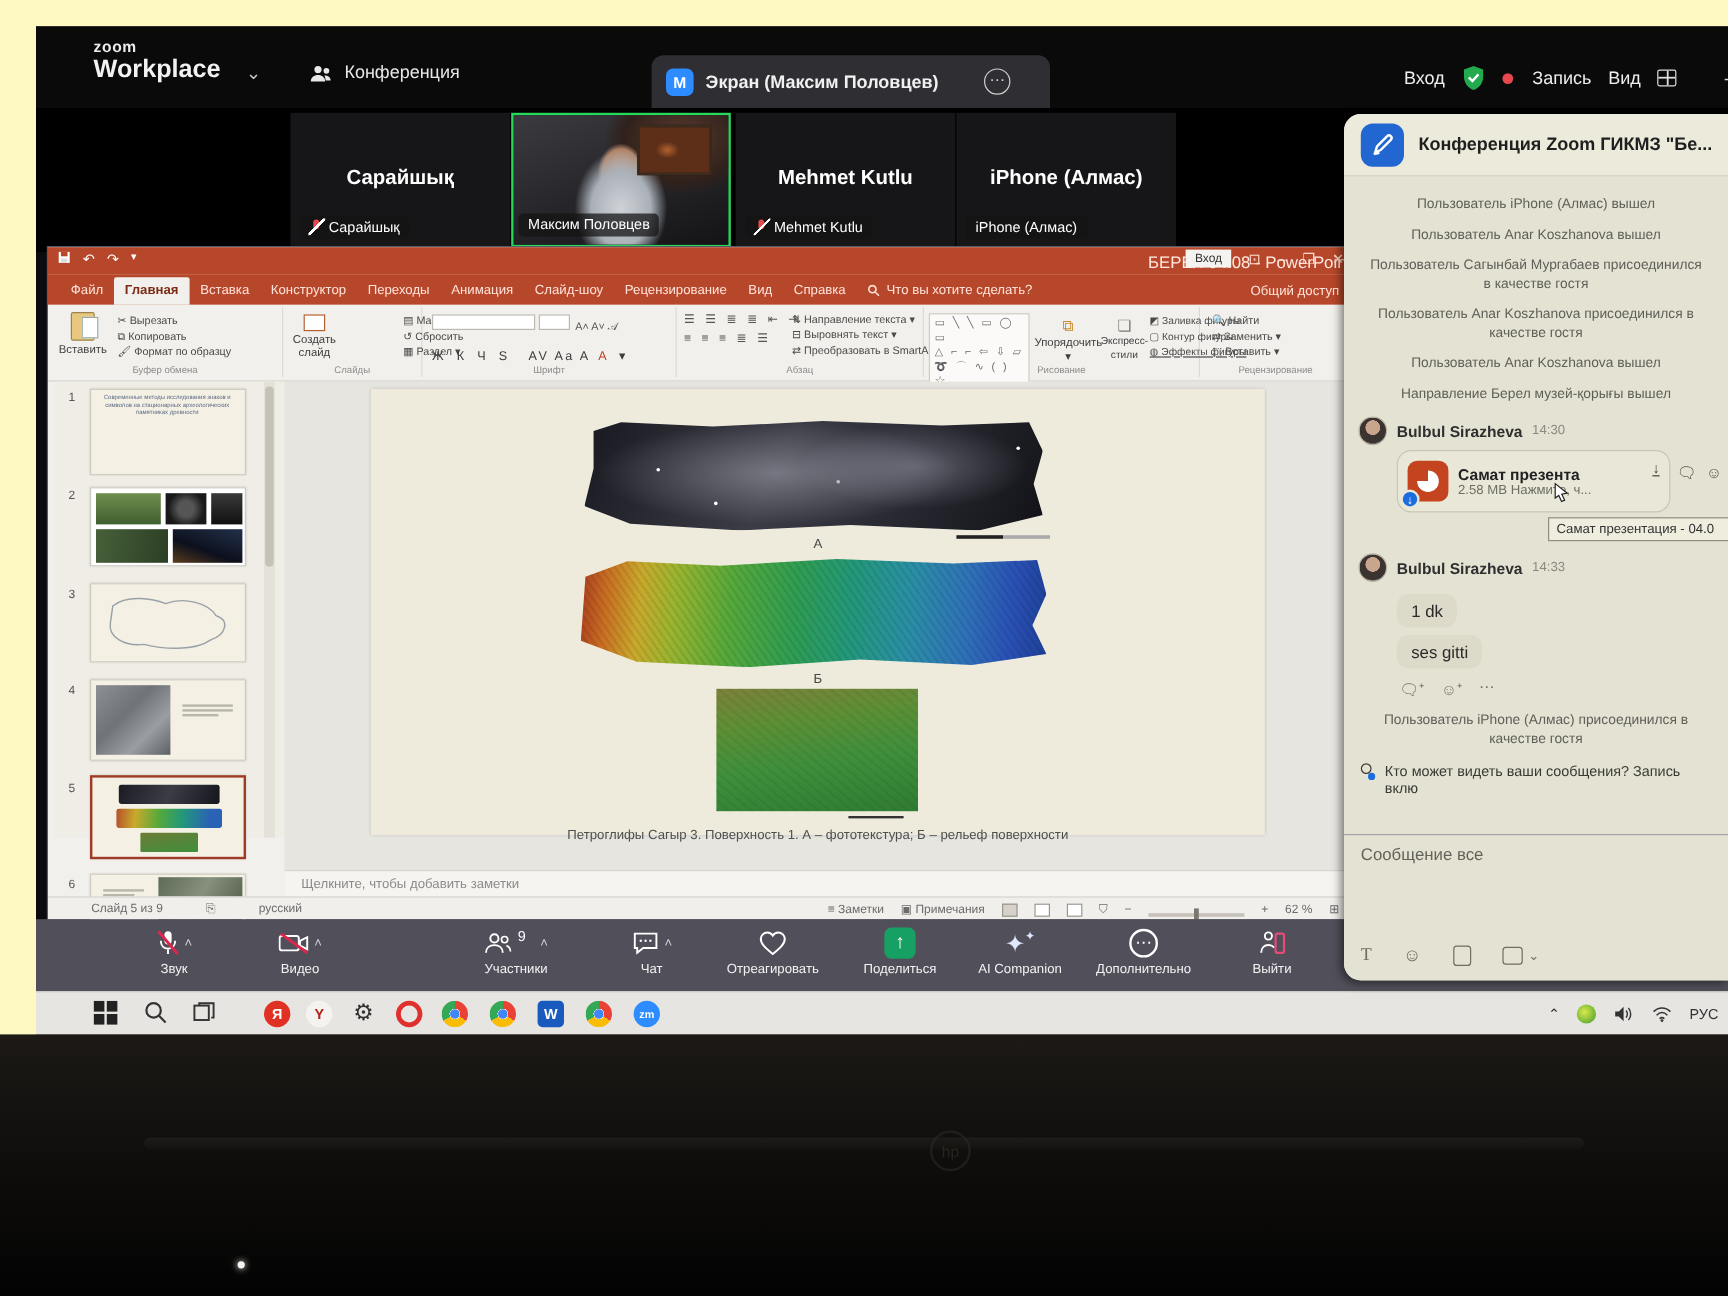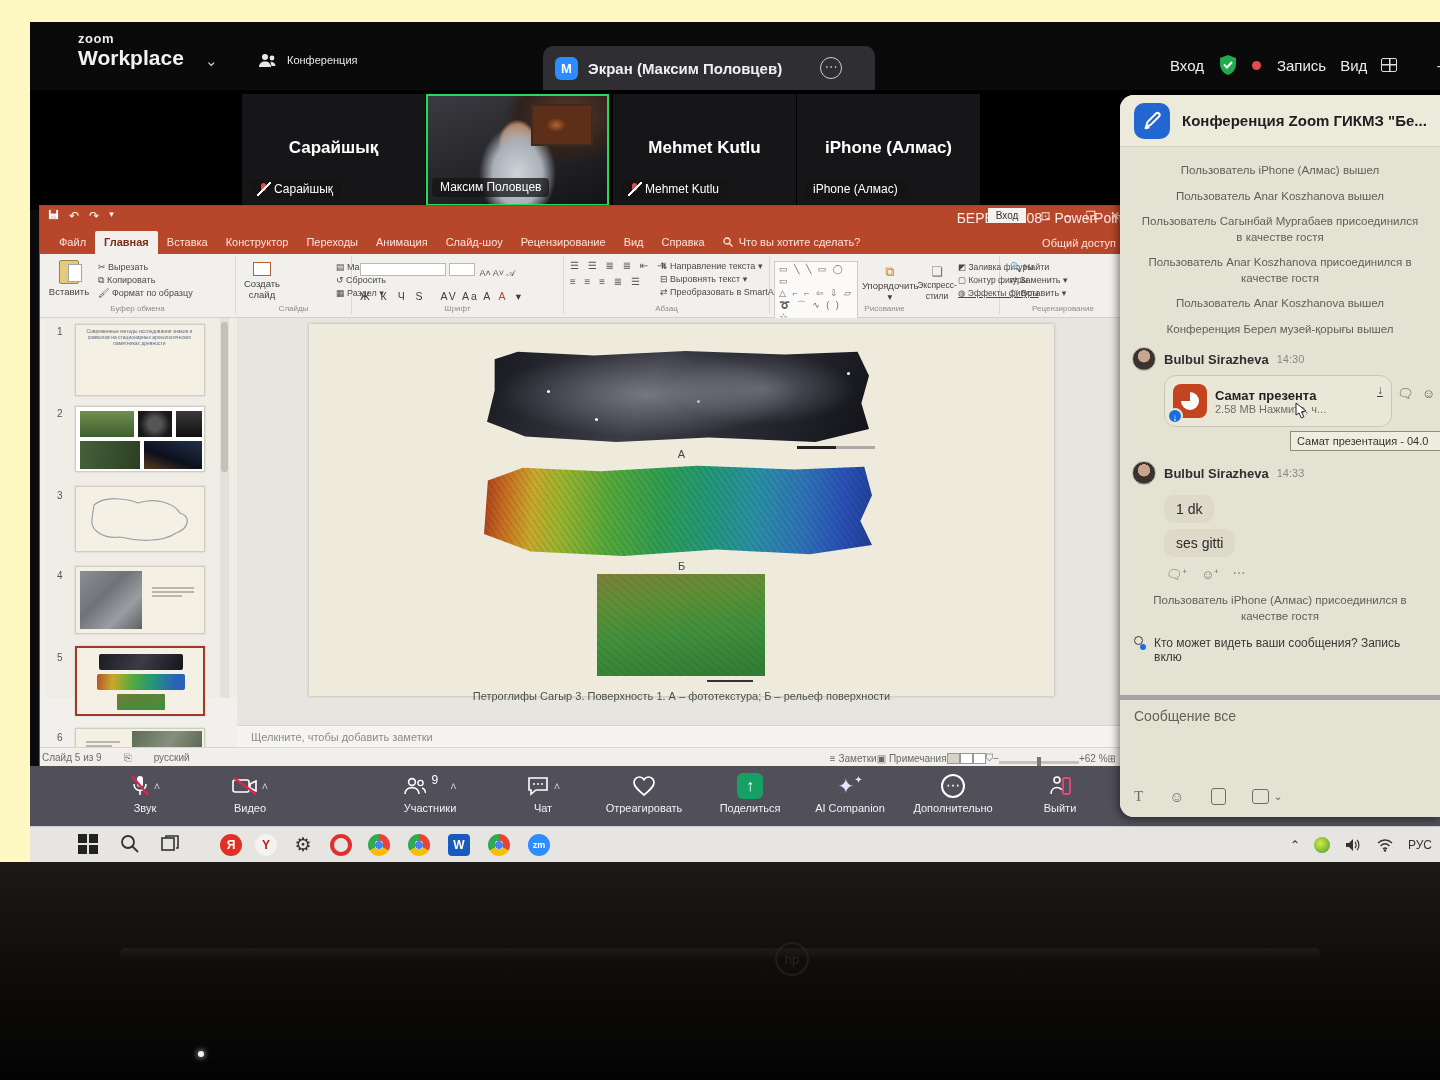--- a/index.html
+++ b/index.html
@@ -18,21 +18,21 @@
   #hp-logo { position:absolute; left:775px; top:942px; width:34px; height:34px; border-radius:50%;
       border:2px solid #2e2a26; opacity:.55; color:#3a3631; font-size:13px; text-align:center; line-height:31px; }
   #power-led { position:absolute; left:198px; top:1051px; width:6px; height:6px; border-radius:50%;
       background:#f5f5f0; box-shadow:0 0 6px #fff; }
 
   
   #topbar { position:absolute; left:30px; top:22px; width:1410px; height:68px; background:#0a0a0a; }
   .logo1 { position:absolute; left:48px; top:9px; color:#ececec; font-size:13px; font-weight:bold; letter-spacing:.5px; }
   .logo2 { position:absolute; left:48px; top:24px; color:#f2f2f2; font-size:21px; font-weight:bold; }
   .chev { color:#cfcfcf; font-size:15px; }
-  #conf-tab { position:absolute; left:228px; top:30px; color:#e8e8e8; font-size:11px; display:flex; gap:9px; align-items:center; }
+  #conf-tab { position:absolute; left:228px; top:30px; color:#e8e8e8; font-size:15px; display:flex; gap:9px; align-items:center; }
   #meet-tab { position:absolute; left:513px; top:24px; width:332px; height:44px; background:#2e2e33;
       border-radius:10px 10px 0 0; display:flex; align-items:center; padding:0 12px; gap:10px; }
   .m-badge { width:23px; height:23px; border-radius:6px; background:#2d8cff; color:#fff; font-size:13px;
       font-weight:bold; text-align:center; line-height:23px; }
   #meet-tab .t { color:#f0f0f0; font-size:15px; font-weight:bold; }
   .dots-circle { width:22px; height:22px; border:1.5px solid #cfcfcf; border-radius:50%; color:#cfcfcf;
       text-align:center; line-height:18px; font-size:13px; margin-left:28px; }
   #top-right { position:absolute; left:1140px; top:32px; width:290px; display:flex; align-items:center; gap:14px; color:#eee; font-size:15px; }
   .rec-dot { width:9px; height:9px; border-radius:50%; background:#e5484d; display:inline-block; }
   .grid-ico { width:16px; height:14px; border:1.5px solid #ddd; border-radius:2px;
@@ -120,22 +120,22 @@
   .lblB { position:absolute; left:0; top:236px; width:745px; text-align:center; font-size:11px; color:#444; }
   .greenC { position:absolute; left:288px; top:250px; width:168px; height:102px;
       background: repeating-linear-gradient(40deg, rgba(0,0,0,.05) 0 2px, transparent 2px 6px),
         linear-gradient(172deg,#7c813a 0%,#5d8f35 28%,#3f8f3c 58%,#2f7c33 100%); }
   .scale2 { position:absolute; left:398px; top:356px; width:46px; height:2px; background:#333; }
   .caption { position:absolute; left:0; top:366px; width:745px; text-align:center; font-size:11px; color:#4e4e4e; }
 
   #notesbar { position:absolute; left:197px; top:519px; width:889px; height:22px; background:#f6f4f0; border-top:1px solid #d8d5cf; }
   #notesbar span { position:absolute; left:14px; top:5px; font-size:11px; color:#8b8b8b; }
   #statusbar { position:absolute; left:0; top:541px; width:1086px; height:19px; background:#f1efeb; border-top:1px solid #d8d5cf; font-size:10px; color:#6b6b6b; }
-  .st-left { position:absolute; left:2px; top:4px; display:flex; gap:22px; }
-  .st-right { position:absolute; right:10px; top:4px; display:flex; align-items:center; }
+  .st-left { position:absolute; left:36px; top:4px; display:flex; gap:36px; }
+  .st-right { position:absolute; right:10px; top:4px; display:flex; gap:14px; align-items:center; }
   .viewbox { display:inline-block; width:13px; height:11px; border:1px solid #9a978f; background:#fff; }
   .viewbox.sel { background:#d6d2ca; }
   .zoom-slider { width:80px; height:3px; background:#c6c2ba; position:relative; top:4px; }
   .zoom-slider i { position:absolute; left:38px; top:-4px; width:4px; height:11px; background:#7a776f; }
 
   
   #mtoolbar { position:absolute; left:30px; top:766px; width:1410px; height:60px; background:#51505a; }
   .mt-item { position:absolute; top:7px; text-align:center; color:#fff; }
   .mt-item .lab { font-size:11px; color:#f2f2f2; margin-top:3px; }
   .mt-ico { height:26px; display:flex; align-items:center; justify-content:center; gap:4px; }
@@ -172,21 +172,21 @@
   .hover-icons { position:absolute; right:-44px; top:10px; display:flex; gap:8px; color:#55554d; font-size:13px; }
   .tooltip { margin:4px 0 0 160px; width:200px; background:#efedde; border:1px solid #8f8d80;
       font-size:11px; color:#333; padding:3px 6px; white-space:nowrap; overflow:hidden; }
   .bubble { margin:6px 0 0 34px; display:inline-block; background:#dddaca; border-radius:10px;
       padding:6px 12px; font-size:14px; color:#2a2a2a; }
   .actions { margin:8px 0 0 36px; color:#76766c; font-size:13px; display:flex; gap:14px; }
   .privacy { display:flex; gap:8px; margin:12px 2px 0; font-size:12px; color:#3a3a35; align-items:flex-start; }
   .pr-ico { width:14px; height:14px; flex:none; position:relative; }
   .pr-ico:before { content:""; position:absolute; left:2px; top:0; width:7px; height:7px; border:1.5px solid #3a3a35; border-radius:50%; }
   .pr-ico:after { content:""; position:absolute; left:8px; top:8px; width:6px; height:6px; background:#1a6ce0; border-radius:50%; }
-  #chat-input { position:absolute; left:0; bottom:0; width:100%; height:122px; border-top:5px solid #a3a3a3; background:#e4e2d3; }
+  #chat-input { position:absolute; left:0; bottom:0; width:100%; height:122px; border-top:1px solid #a3a3a3; background:#e4e2d3; }
   #chat-input .ph-text { position:absolute; left:14px; top:8px; font-size:14px; color:#63635a; }
   .ci-row { position:absolute; left:14px; bottom:12px; display:flex; gap:26px; color:#6e6e64; font-size:15px; align-items:center; }
   .sq-ico { width:15px; height:17px; border:1.5px solid #6e6e64; border-radius:3px; }
   .snap-ico { width:17px; height:15px; border:1.5px solid #6e6e64; border-radius:3px; position:relative; }
 
   
   #taskbar { position:absolute; left:30px; top:826px; width:1410px; height:36px; background:#e7e5e2; border-top:1px solid #cfcdc9; }
   .tb-ico { position:absolute; top:7px; width:22px; height:22px; }
   .circle { border-radius:50%; text-align:center; font-size:12px; font-weight:bold; line-height:22px; color:#fff; }
   .chrome { background: radial-gradient(circle at 50% 50%, #fff 0 28%, transparent 29%),
@@ -623,21 +623,21 @@
           </svg>
       </div>
       <div id="chat-title">Конференция Zoom ГИКМЗ "Бе...</div>
     </div>
     <div id="chat-msgs">
       <div class="sysmsg">Пользователь iPhone (Алмас) вышел</div>
       <div class="sysmsg">Пользователь Anar Koszhanova вышел</div>
       <div class="sysmsg">Пользователь Сагынбай Мургабаев присоединился в качестве гостя</div>
       <div class="sysmsg">Пользователь Anar Koszhanova присоединился в качестве гостя</div>
       <div class="sysmsg">Пользователь Anar Koszhanova вышел</div>
-      <div class="sysmsg">Конференция Берел музей-қорығы вышел</div>
+      <div class="sysmsg">Направление Берел музей-қорығы вышел</div>
 
       <div class="sender">
         <div class="avatar"></div>
         <span class="sname">Bulbul Sirazheva</span>
         <span class="stime">14:30</span>
       </div>
       <div class="filecard">
         <div class="ppt-file-ico">
           <div class="dl-badge">↓</div>
         </div>

